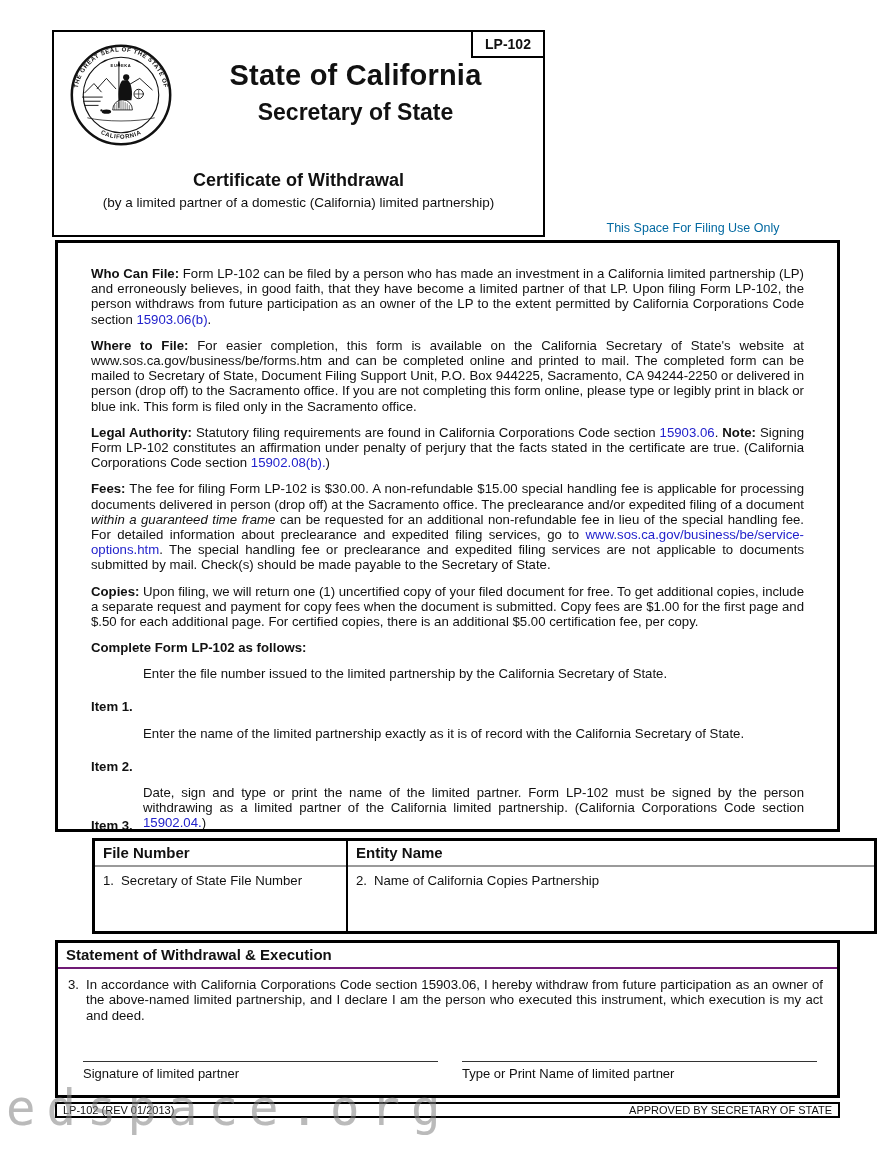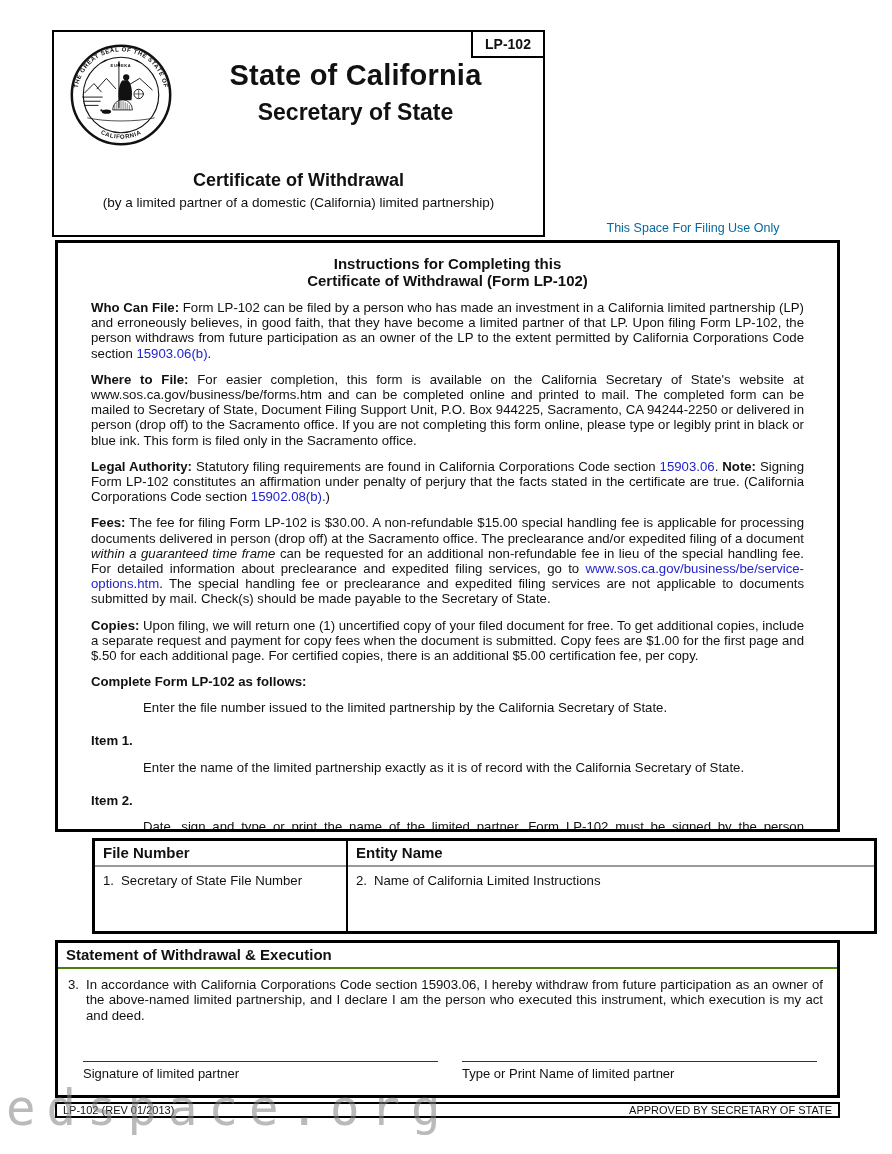--- a/index.html
+++ b/index.html
@@ -63,21 +63,21 @@
   }
   .col-cell { flex:1; font-size:13.2px; padding:6px 8px; display:flex; gap:7px; align-items:flex-start; }
 
   
   .statement-box {
     position:absolute; left:55px; top:940px; width:785px; height:158px;
     border:3px solid #000; background:#fff;
   }
   .stmt-heading {
     font-weight:bold; font-size:15px; padding:3px 8px 4px 8px;
-    border-bottom:2px solid #4d7c0f;
+    border-bottom:2px solid #701a75;
   }
   .stmt-body {
     display:grid; grid-template-columns:18px 1fr;
     padding:8px 14px 0 10px; font-size:13.2px; line-height:15.4px;
   }
   .stmt-text { text-align:justify; }
   .sig-row {
     position:absolute; left:25px; right:20px; bottom:14px;
     display:flex; justify-content:space-between;
   }
@@ -142,24 +142,20 @@
       <div class="agency-1">State of California</div>
       <div class="agency-2">Secretary of State</div>
     </div>
     <div class="doc-title">Certificate of Withdrawal</div>
     <div class="doc-subtitle">(by a limited partner of a domestic (California) limited partnership)</div>
   </div>
 
   <div class="filing-note">This Space For Filing Use Only</div>
 
   <div class="instructions-box">
-    <div class="instr-heading">
-      <div>Instructions for Completing this</div>
-      <div>Certificate of Withdrawal (Form LP-102)</div>
-    </div>
     <p class="para"><b class="lbl">Who Can File:</b><span>  Form LP-102 can be filed by a person who has made an investment in a California limited partnership (LP) and erroneously believes, in good faith, that they have become a limited partner of that LP.  Upon filing Form LP-102, the person withdraws from future participation as an owner of the LP to the extent permitted by California Corporations Code section </span><span class="link">15903.06(b)</span><span>.</span></p>
     <p class="para"><b class="lbl">Where to File:</b><span> For easier completion, this form is available on the California Secretary of State's website at www.sos.ca.gov/business/be/forms.htm and can be completed online and printed to mail.  The completed form can be mailed to Secretary of State, Document Filing Support Unit, P.O. Box 944225, Sacramento, CA 94244-2250 or delivered in person (drop off) to the Sacramento office.  If you are not completing this form online, please type or legibly print in black or blue ink.  This form is filed only in the Sacramento office.</span></p>
     <p class="para"><b class="lbl">Legal Authority:</b><span> Statutory filing requirements are found in California Corporations Code section </span><span class="link">15903.06</span><span>.  </span><b class="lbl">Note:</b><span>  Signing Form LP-102 constitutes an affirmation under penalty of perjury that the facts stated in the certificate are true. (California Corporations Code section </span><span class="link">15902.08(b).</span><span>)</span></p>
     <p class="para"><b class="lbl">Fees:</b><span> The fee for filing Form LP-102 is $30.00.  A non-refundable $15.00 special handling fee is applicable for processing documents delivered in person (drop off) at the Sacramento office. The preclearance and/or expedited filing of a document </span><i>within a guaranteed time frame</i><span> can be requested for an additional non-refundable fee in lieu of the special handling fee.  For detailed information about preclearance and expedited filing services, go to </span><span class="link">www.sos.ca.gov/business/be/service-options.htm</span><span>. The special handling fee or preclearance and expedited filing services are not applicable to documents submitted by mail.  Check(s) should be made payable to the Secretary of State.</span></p>
     <p class="para"><b class="lbl">Copies:</b><span> Upon filing, we will return one (1) uncertified copy of your filed document for free. To get additional copies, include a separate request and payment for copy fees when the document is submitted.  Copy fees are $1.00 for the first page and $.50 for each additional page.  For certified copies, there is an additional $5.00 certification fee, per copy.</span></p>
     <p class="para no-just" style="font-weight:bold">Complete Form LP-102 as follows:</p>
 
     <div class="item-row">
       <span class="item-label">Item 1.</span>
       <span class="item-text"><span>Enter the file number issued to the limited partnership by the California Secretary of State.</span></span>
@@ -179,21 +175,21 @@
       <div class="col-header">File Number</div>
       <div class="col-cell">
         <span>1.</span>
         <span>Secretary of State File Number</span>
       </div>
     </div>
     <div class="col col-entity">
       <div class="col-header">Entity Name</div>
       <div class="col-cell">
         <span>2.</span>
-        <span>Name of California Limited Instructions</span>
+        <span>Name of California Copies Partnership</span>
       </div>
     </div>
   </div>
 
   <div class="statement-box">
     <div class="stmt-heading">Statement of Withdrawal &amp; Execution</div>
     <div class="stmt-body">
       <span>3.</span>
       <div class="stmt-text">In accordance with California Corporations Code section 15903.06, I hereby withdraw from future participation as an owner of the above-named limited partnership, and I declare I am the person who executed this instrument, which execution is my act and deed.</div>
     </div>

